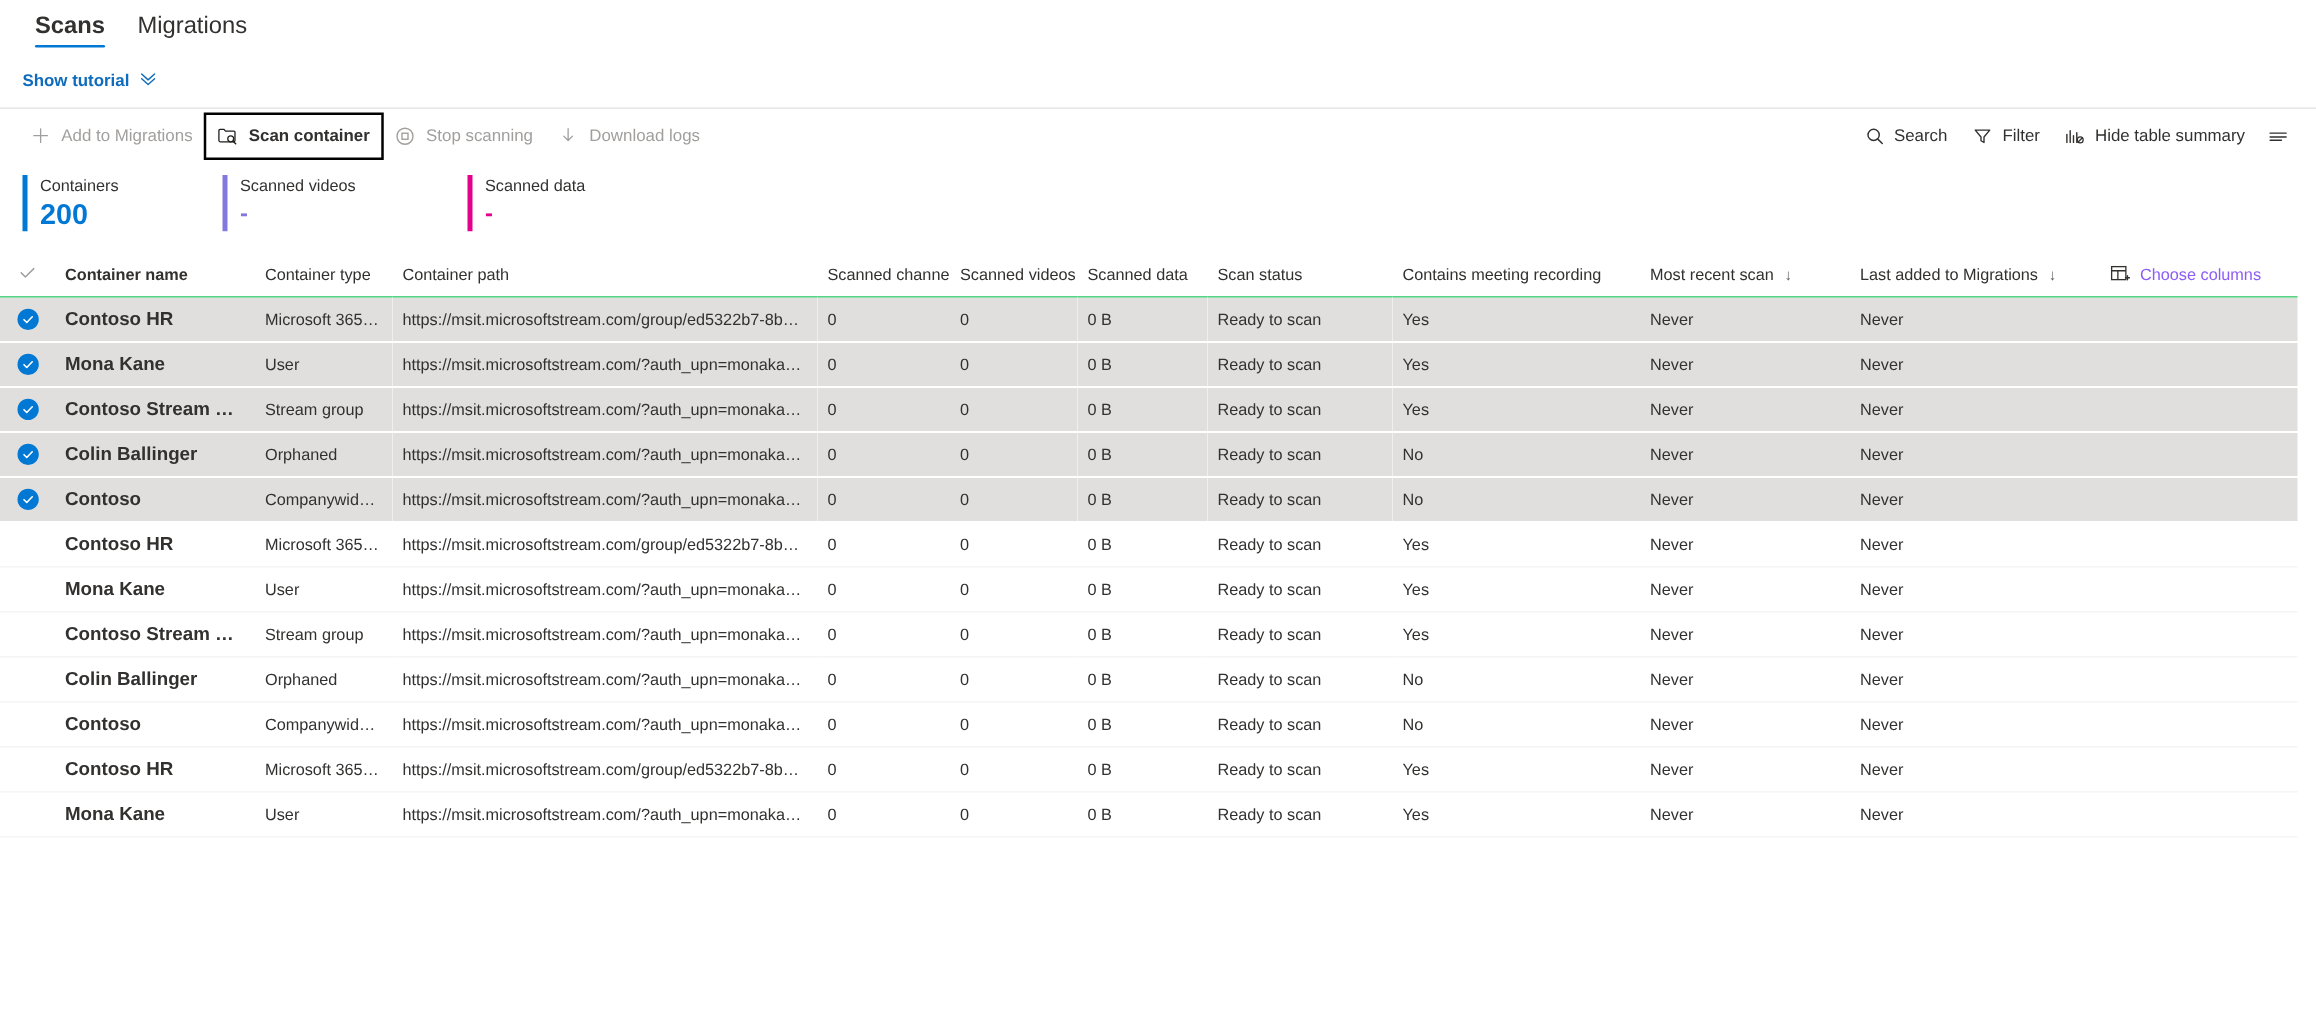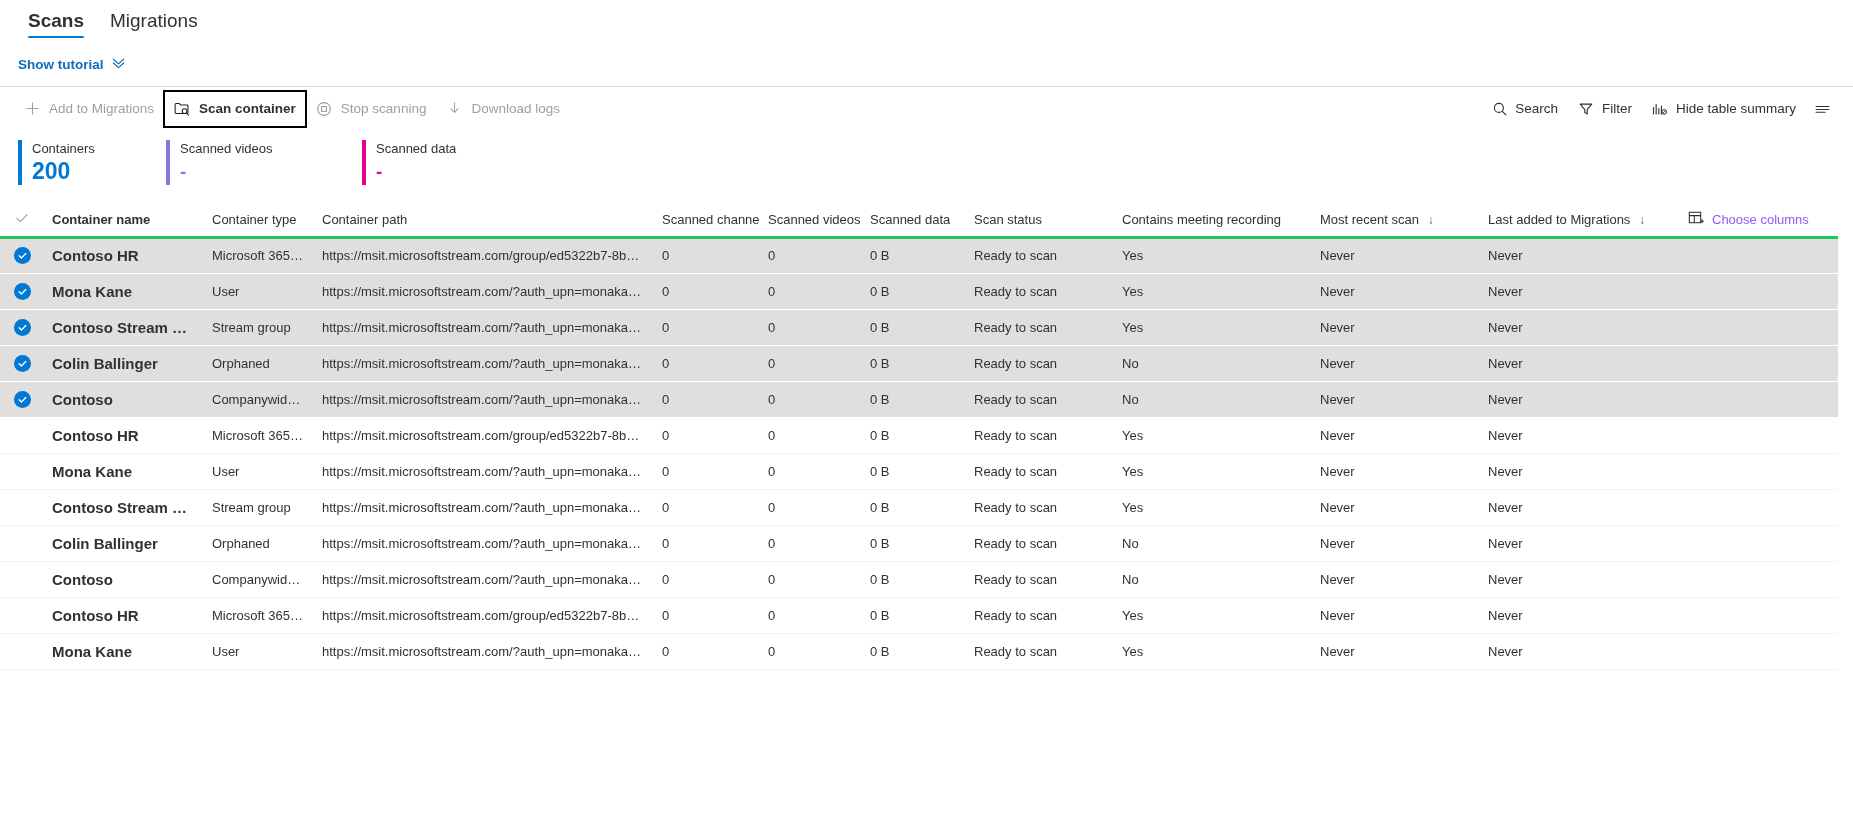--- a/index.html
+++ b/index.html
@@ -147,21 +147,21 @@
     font-size: 13px;
   }
   .tbl th {
     text-align: left;
     font-weight: 400;
     color: #323130;
     font-size: 13px;
     height: 34px;
     padding: 0 8px;
     vertical-align: middle;
-    border-bottom: 3px solid #22c55e;
+    border-bottom: 1px solid #22c55e;
     background: #ffffff;
     white-space: nowrap;
     overflow: hidden;
     cursor: pointer;
   }
   .tbl th.name-col { font-weight: 700; }
   .tbl th.check-col { padding-left: 14px; padding-right: 0; cursor: pointer; }
   .sort-arrow { margin-left: 5px; font-size: 12px; color: #605e5c; }
   .choose-cols {
     display: flex; align-items: center; gap: 8px;
@@ -311,21 +311,21 @@
         <svg width="18" height="16" viewBox="0 0 18 16" fill="none">
           <path d="M2.2 5.4h13.6M2.2 8.6h13.6M2.2 11.4h9.6" stroke="#323130" stroke-width="1.15" stroke-linecap="round"></path>
         </svg>
       </span>
     </button>
   </div>
 </div>
 
 <div class="overview">
   <div class="metrics">
-    <div class="metric" style="width:148px">
+    <div class="metric" style="width:160px">
       <div class="metric-bar" style="background: rgb(0, 120, 212);"></div>
       <div class="metric-body">
         <div class="metric-label">Containers</div>
         <div class="metric-value" style="color: rgb(0, 120, 212);">200</div>
       </div>
     </div>
     <div class="metric" style="width:196px">
       <div class="metric-bar" style="background: rgb(131, 120, 222);"></div>
       <div class="metric-body">
         <div class="metric-label">Scanned videos</div>

